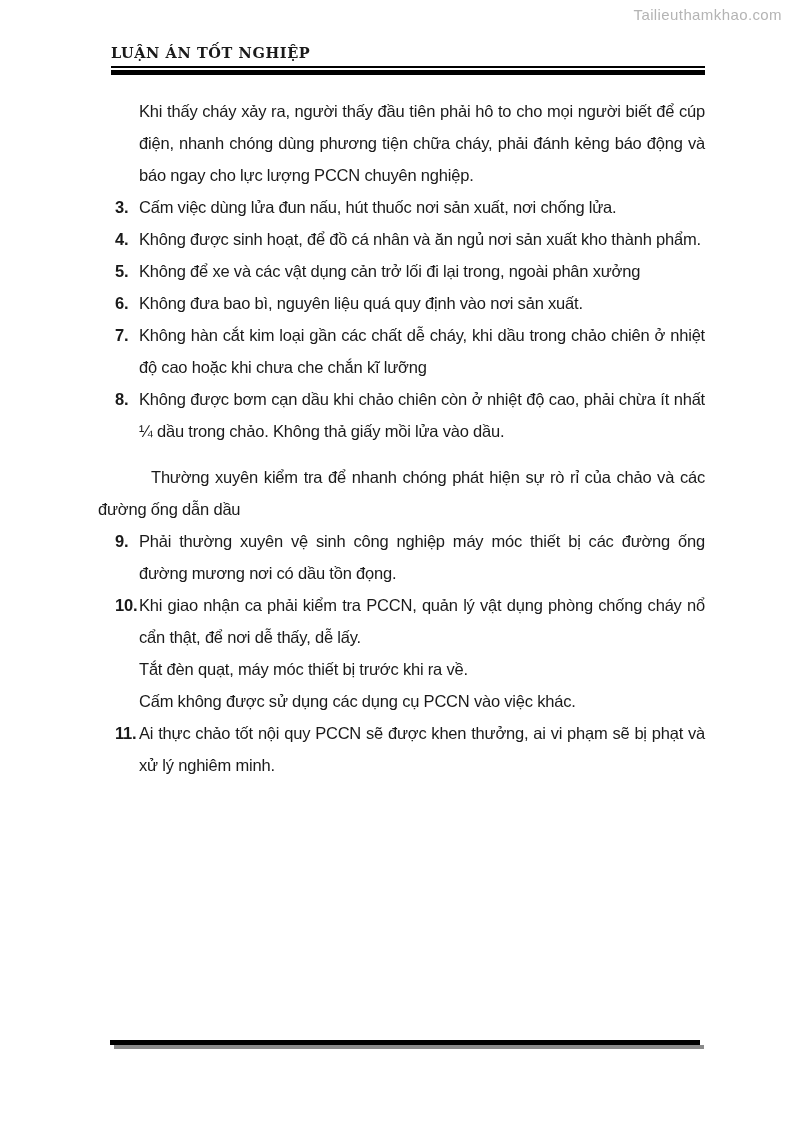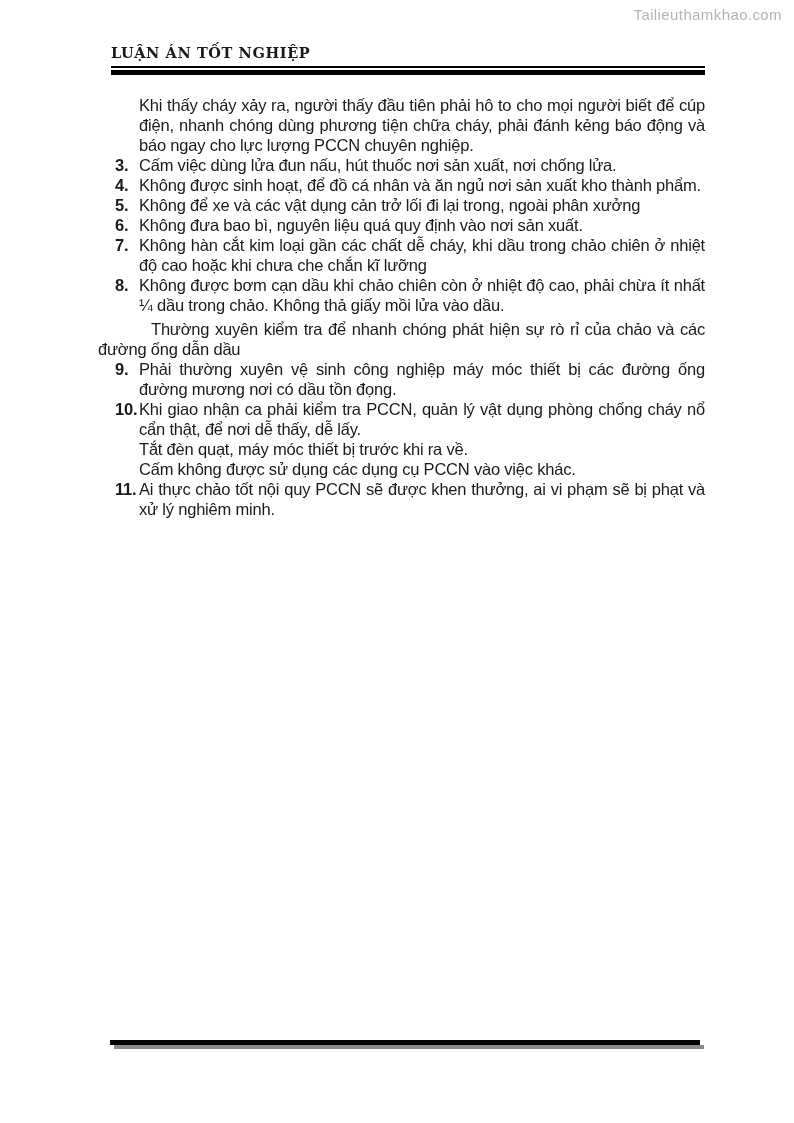--- a/index.html
+++ b/index.html
@@ -30,21 +30,21 @@
     font-weight:bold; font-size:14.5px; letter-spacing:.6px;
     white-space:nowrap;
   }
   .header-rule { position:absolute; left:111px; top:66px; width:594px; }
   .header-rule .thin  { height:2px; background:var(--rule, #000); margin-bottom:2px; }
   .header-rule .thick { height:5px; background:var(--rule, #000); }
 
   
   .content {
     position:absolute; left:111px; top:95px; width:594px;
-    font-size:16.5px; line-height:20px; letter-spacing:-.2px;
+    font-size:16.5px; line-height:32px; letter-spacing:-.2px;
   }
   .intro { margin:0 0 0 28px; text-align:justify; }
   .item  { display:flex; }
   .num   { flex:0 0 28px; width:28px; font-weight:bold; padding-left:4px; box-sizing:border-box; }
   .txt   { flex:1; text-align:justify; }
   .extra { text-align:left; }
   .hang  { margin:0 0 0 -13px; text-indent:53px; text-align:justify; }
 
   
   .footer-bar { position:absolute; left:110px; top:1040px; width:590px; }
@@ -97,21 +97,21 @@
 
     <div class="item">
       <span class="num">7.</span>
       <div class="txt">Không hàn cắt kim loại gần các chất dễ cháy, khi dầu trong chảo chiên ở nhiệt độ cao hoặc khi chưa che chắn kĩ lưỡng</div>
     </div>
 
     <div class="item">
       <span class="num">8.</span>
       <div class="txt">Không được bơm cạn dầu khi chảo chiên còn ở nhiệt độ cao, phải chừa ít nhất ¼ dầu trong chảo. Không thả giấy mồi lửa vào dầu.</div>
     </div>
-    <p class="hang" style="margin-top:4px;margin-bottom:0;">Thường xuyên kiểm tra để nhanh chóng phát hiện sự rò rỉ của chảo và các đường ống dẫn dầu</p>
+    <p class="hang" style="margin-top:14px;margin-bottom:0;">Thường xuyên kiểm tra để nhanh chóng phát hiện sự rò rỉ của chảo và các đường ống dẫn dầu</p>
 
     <div class="item">
       <span class="num">9.</span>
       <div class="txt">Phải thường xuyên vệ sinh công nghiệp máy móc thiết bị các đường ống đường mương nơi có dầu tồn đọng.</div>
     </div>
 
     <div class="item">
       <span class="num">10.</span>
       <div class="txt">
         <div>Khi giao nhận ca phải kiểm tra PCCN, quản lý vật dụng phòng chống cháy nổ cẩn thật, để nơi dễ thấy, dễ lấy.</div>

